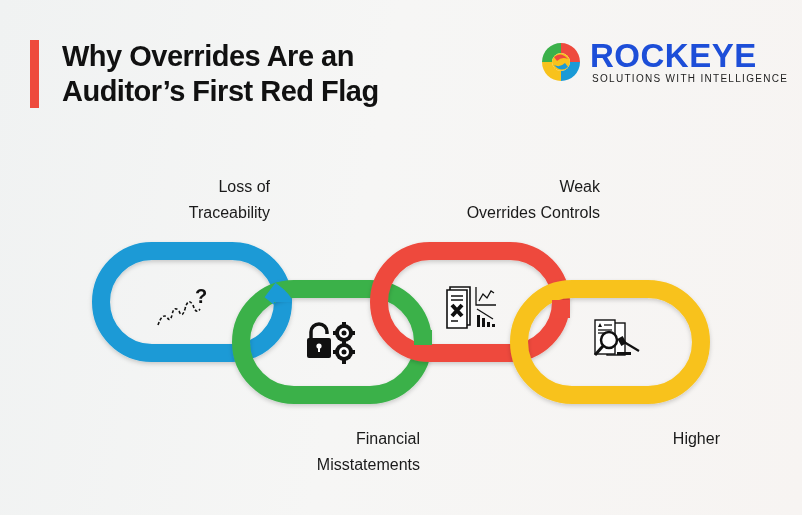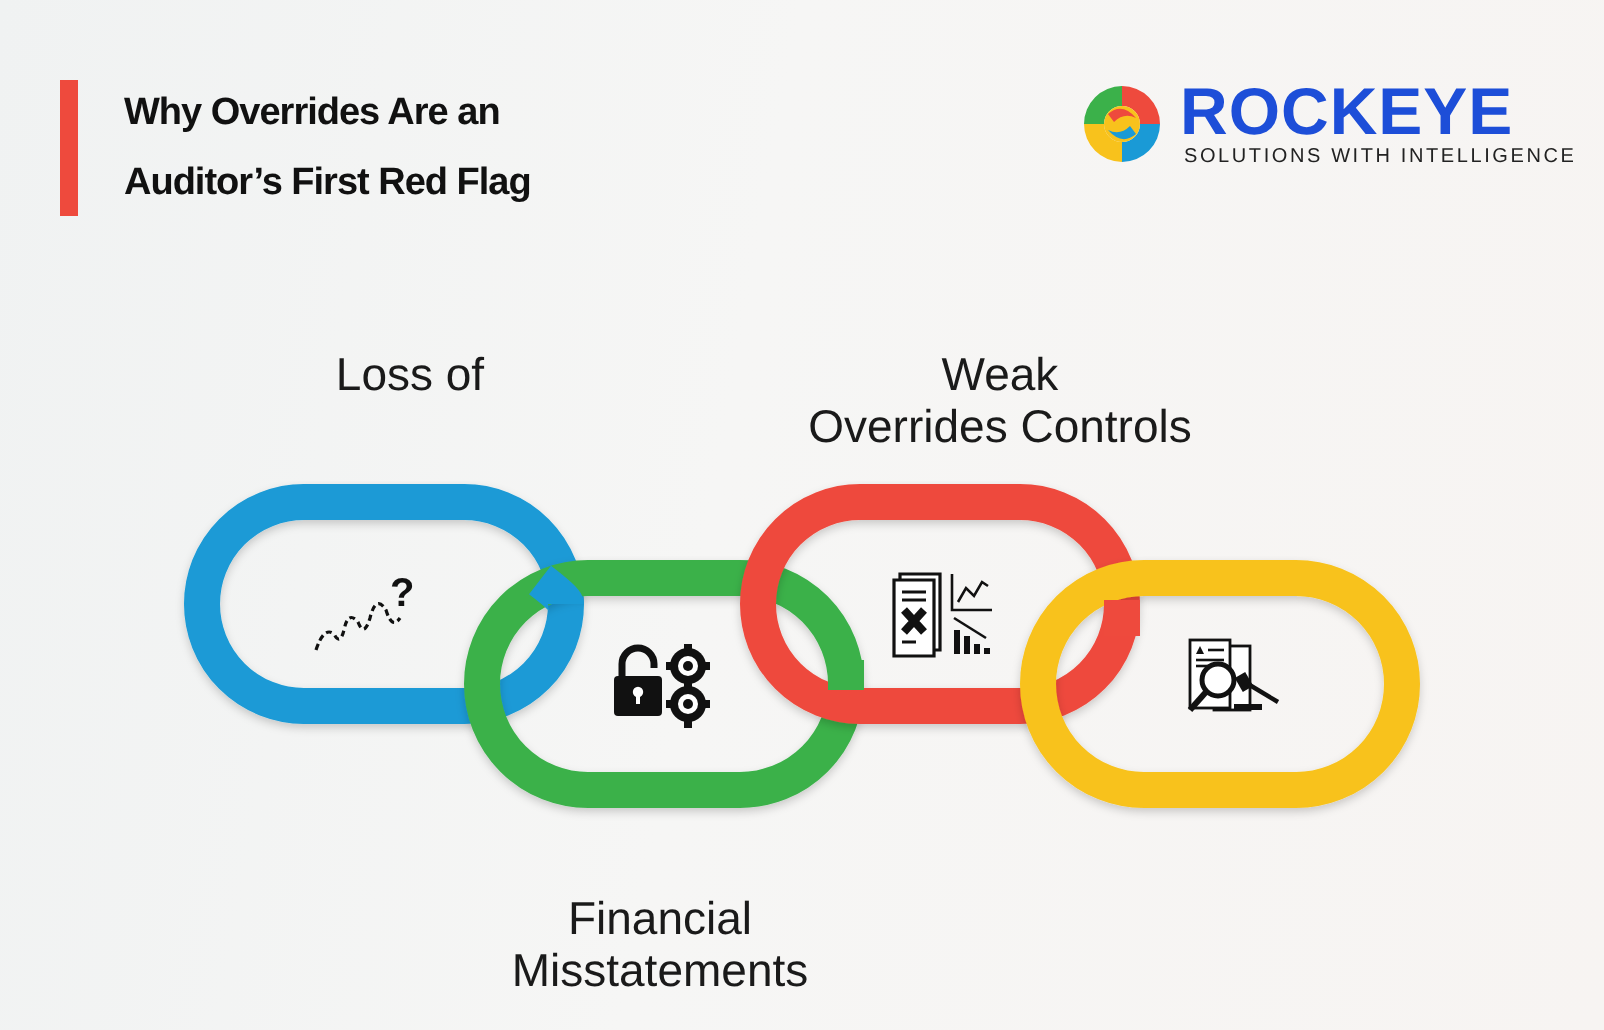--- a/index.html
+++ b/index.html
@@ -1,26 +1,26 @@
 <!DOCTYPE html>
 <html><head>
 <meta charset="utf-8">
 <style>
   html,body{margin:0;padding:0;}
   body{width:802px;height:515px;overflow:hidden;position:relative;
     background:linear-gradient(100deg,#f0f2f2 0%,#f6f6f5 45%,#f7f4f2 100%);
     font-family:"Liberation Sans","DejaVu Sans",sans-serif;color:#111;}
   .accent-bar{position:absolute;left:30px;top:40px;width:9px;height:68px;background:#ee4a3d;}
-  .title{position:absolute;left:62px;top:39px;font-size:19px;font-weight:bold;line-height:35px;letter-spacing:-0.5px;color:#111;}
+  .title{position:absolute;left:62px;top:39px;font-size:29px;font-weight:bold;line-height:35px;letter-spacing:-0.5px;color:#111;}
   .title div{white-space:nowrap;}
   .logo{position:absolute;left:540px;top:40px;width:240px;height:50px;}
   .logo-mark{position:absolute;left:0;top:1px;width:42px;height:42px;}
   .logo-name{position:absolute;left:50px;top:-3px;font-size:33px;font-weight:bold;letter-spacing:0.5px;color:#1d4ed8;line-height:38px;}
   .logo-tag{position:absolute;left:52px;top:33px;font-size:10px;letter-spacing:1.3px;color:#222;white-space:nowrap;}
-  .label{position:absolute;text-align:center;font-size:23px;line-height:26px;color:#1a1a1a;white-space:nowrap;}
+  .label{position:absolute;text-align:right;font-size:16px;line-height:26px;color:#1a1a1a;white-space:nowrap;}
   .label div{white-space:nowrap;}
   svg.chain{position:absolute;left:0;top:0;}
 </style>
 </head>
 <body>
 
 <div class="accent-bar"></div>
 <div class="title">
   <div>Why Overrides Are an</div>
   <div>Auditor’s First Red Flag</div>
@@ -35,30 +35,32 @@
     <circle cx="21" cy="21" r="9" fill="#f8c21c"></circle>
     <path d="M14 16 Q21 10 28 18 Q22 15 17 20 Z" fill="#ee4a3d"></path>
     <path d="M28 26 Q21 32 14 24 Q20 27 25 22 Z" fill="#1a9ad6"></path>
   </svg>
   <div class="logo-name">ROCKEYE</div>
   <div class="logo-tag">SOLUTIONS WITH INTELLIGENCE</div>
 </div>
 
 <div class="label" style="left:140px;top:174px;width:130px;">
   <div>Loss of</div>
+  <div>Traceability</div>
 </div>
 <div class="label" style="left:400px;top:174px;width:200px;">
   <div>Weak</div>
   <div>Overrides Controls</div>
 </div>
-<div class="label" style="left:240px;top:426px;width:180px;margin-top:20px;">
+<div class="label" style="left:240px;top:426px;width:180px;">
   <div>Financial</div>
   <div>Misstatements</div>
 </div>
 <div class="label" style="left:500px;top:426px;width:220px;">
+  <div>Higher</div>
 </div>
 
 <svg class="chain" width="802" height="515" viewBox="0 0 802 515">
   <defs>
     <filter id="sh" x="-10%" y="-10%" width="120%" height="130%">
       <feDropShadow dx="0" dy="2" stdDeviation="2" flood-color="#000" flood-opacity="0.18"></feDropShadow>
     </filter>
   </defs>
 
   <rect x="101" y="251" width="182" height="102" rx="51" fill="none" stroke="#1a9ad6" stroke-width="18" filter="url(#sh)"></rect>

